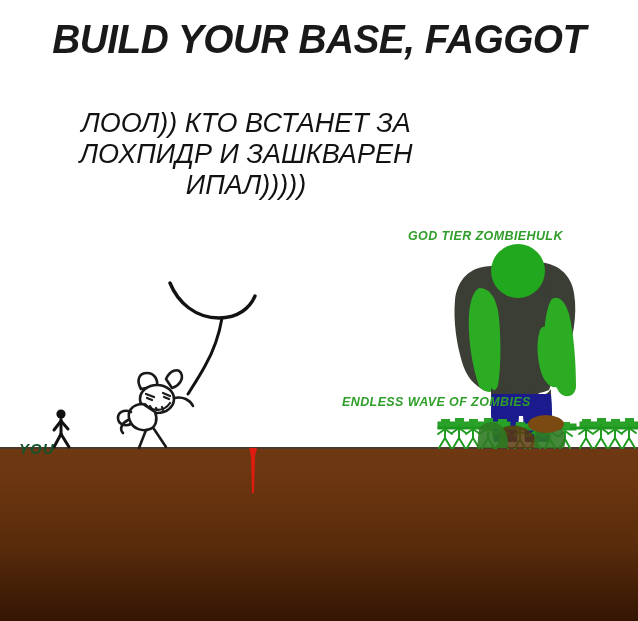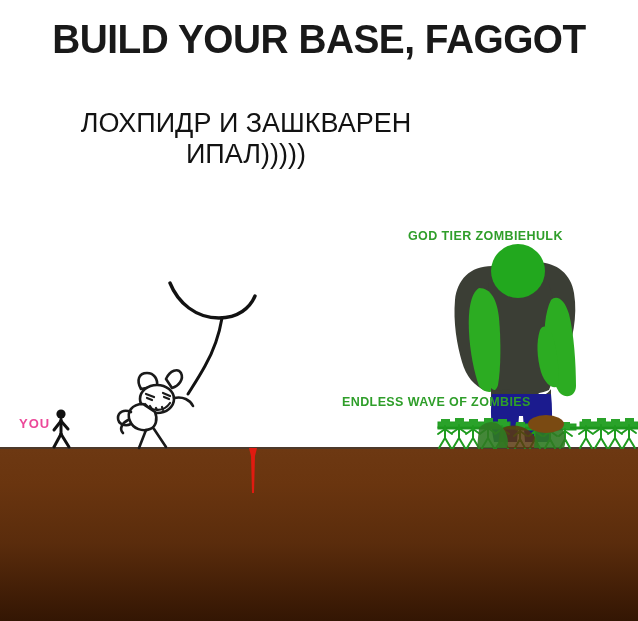--- a/index.html
+++ b/index.html
@@ -9,20 +9,21 @@
   }
   body {
     font-family: "Liberation Sans", sans-serif;
   }
   #meme {
     position: relative;
     width: 638px;
     height: 621px;
     background: #ffffff;
     overflow: hidden;
+    font-style: italic;
   }
 
   
   #title {
     position: absolute;
     left: 0;
     top: 16px;
     width: 638px;
     text-align: center;
     font-family: "Liberation Sans", sans-serif;
@@ -78,46 +79,47 @@
     letter-spacing: .4px;
     color: #2f9e2a;
     white-space: nowrap;
   }
   #label-hulk { left: 408px; top: 229px; }
   #label-wave { left: 342px; top: 395px; }
 
   #label-you {
     position: absolute;
     left: 19px;
-    top: 416px;
+    top: 440px;
     font-family: "Liberation Sans", sans-serif;
     font-weight: bold;
-    font-size: 13px;
+    font-size: 15px;
     letter-spacing: 1px;
-    color: #ec4899;
+    color: #14532d;
   }
 
   
   .layer {
     position: absolute;
     left: 0;
     top: 0;
     width: 638px;
     height: 621px;
     pointer-events: none;
   }
 </style>
 </head>
 <body>
 
 <div id="meme">
 
   <div id="title">BUILD YOUR BASE, FAGGOT</div>
 
   <div id="caption">
+    <div>ЛООЛ)) КТО ВСТАНЕТ ЗА</div>
     <div>ЛОХПИДР И ЗАШКВАРЕН</div>
     <div>ИПАЛ)))))</div>
   </div>
 
   <div id="ground-line"></div>
   <div id="ground"></div>
 
   <svg class="layer" viewBox="0 0 638 621">
 
     <g fill="none" stroke="#121212" stroke-linecap="round">

